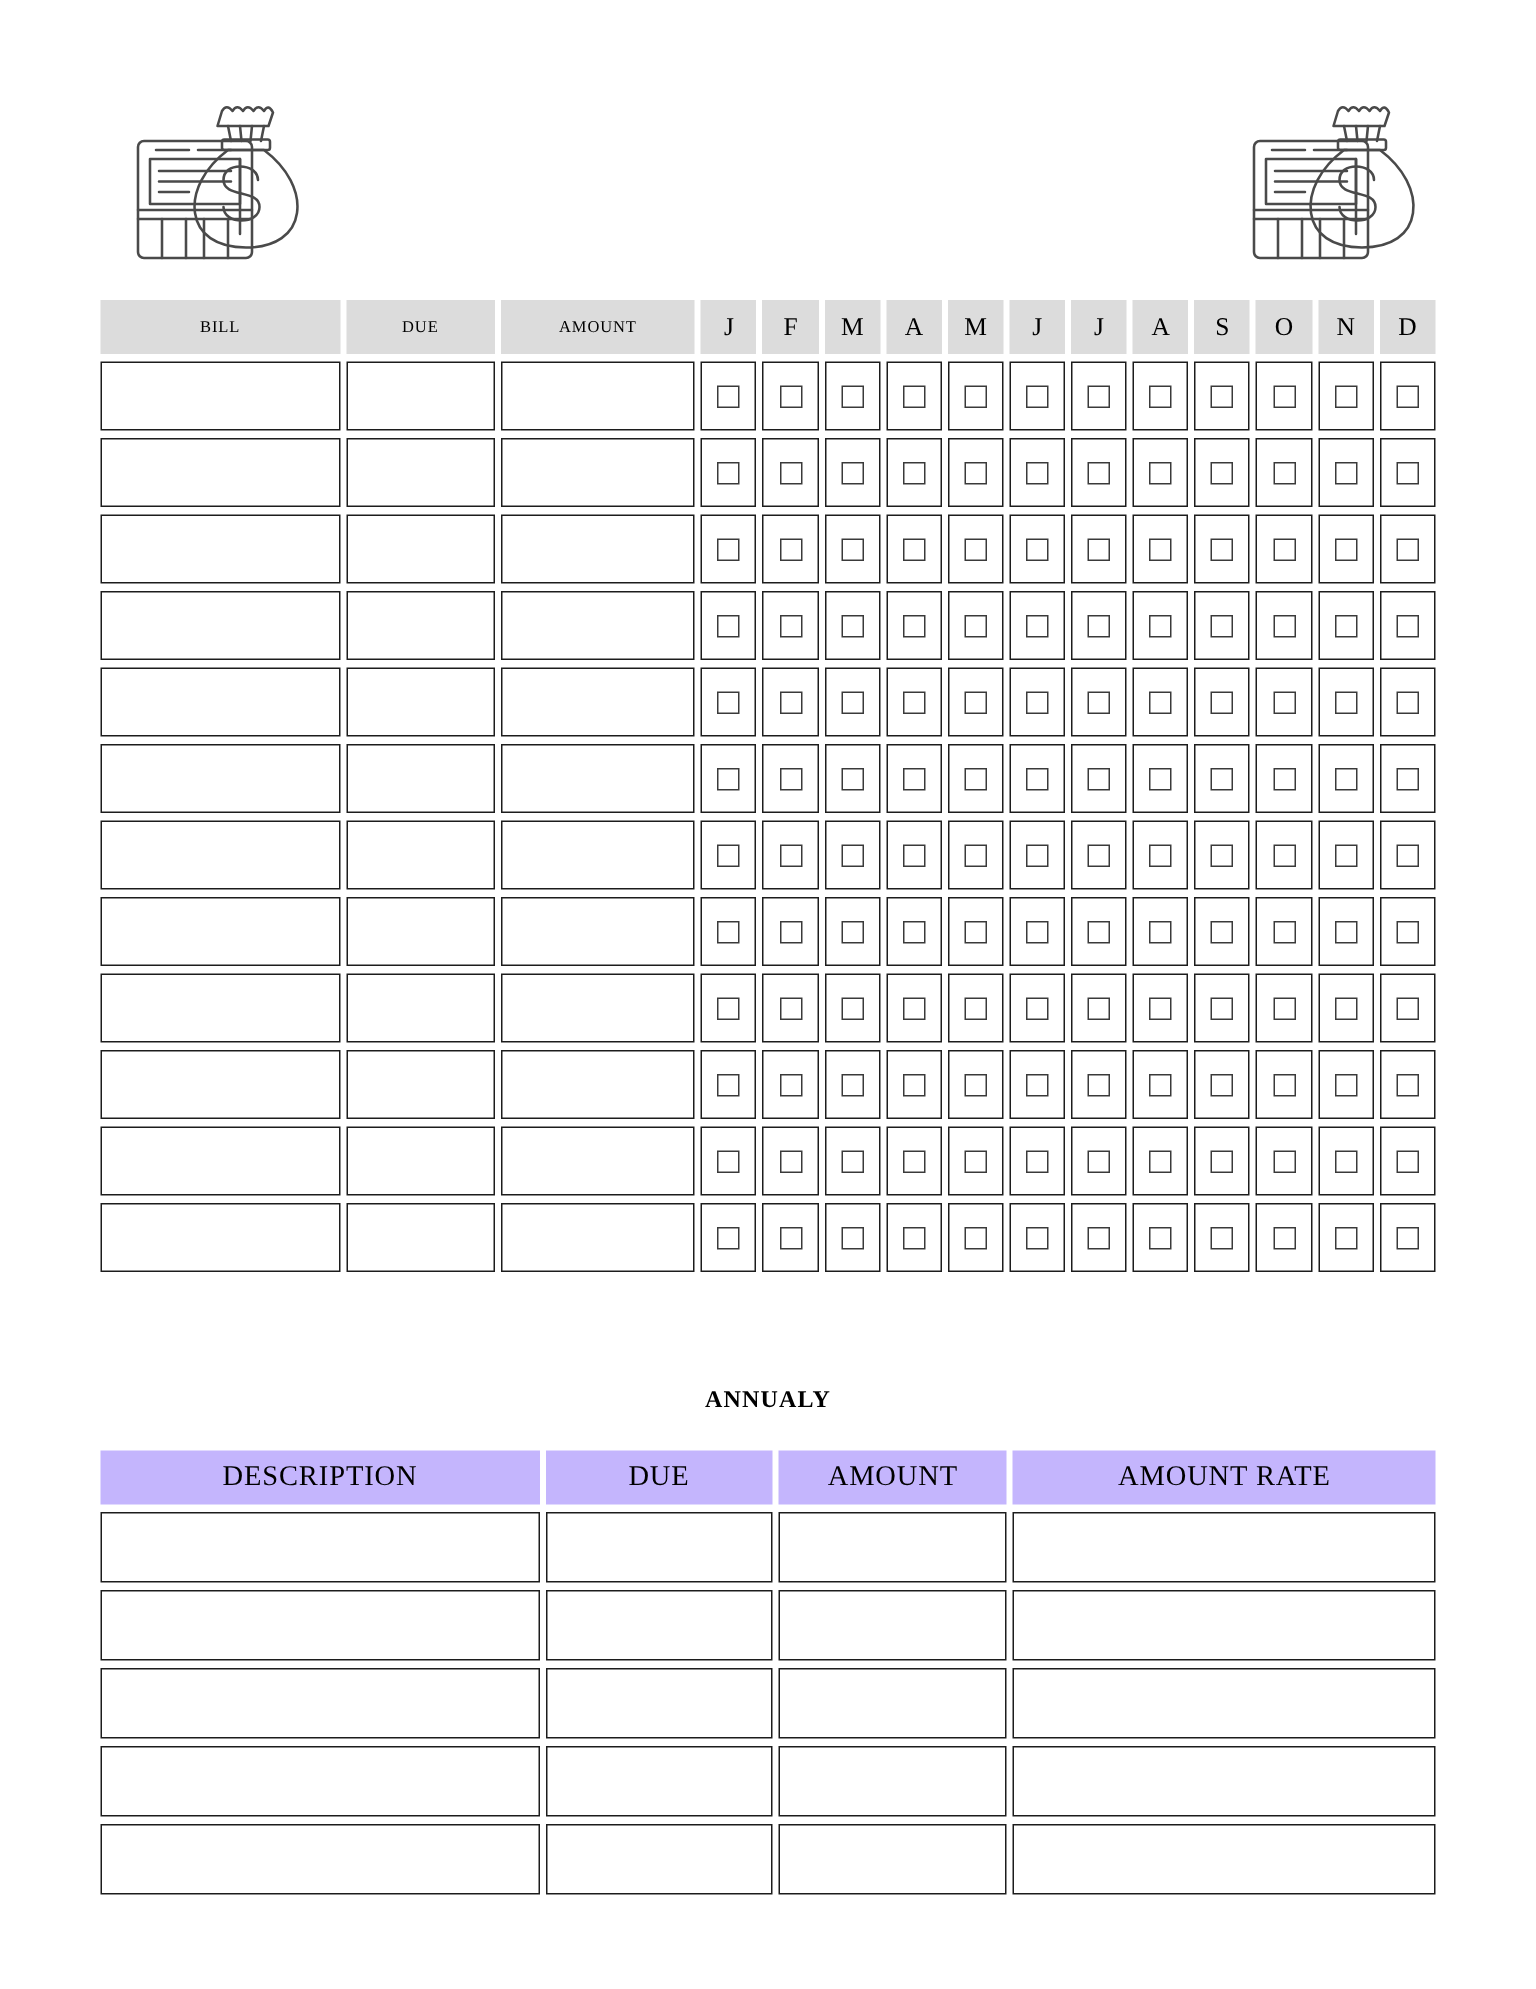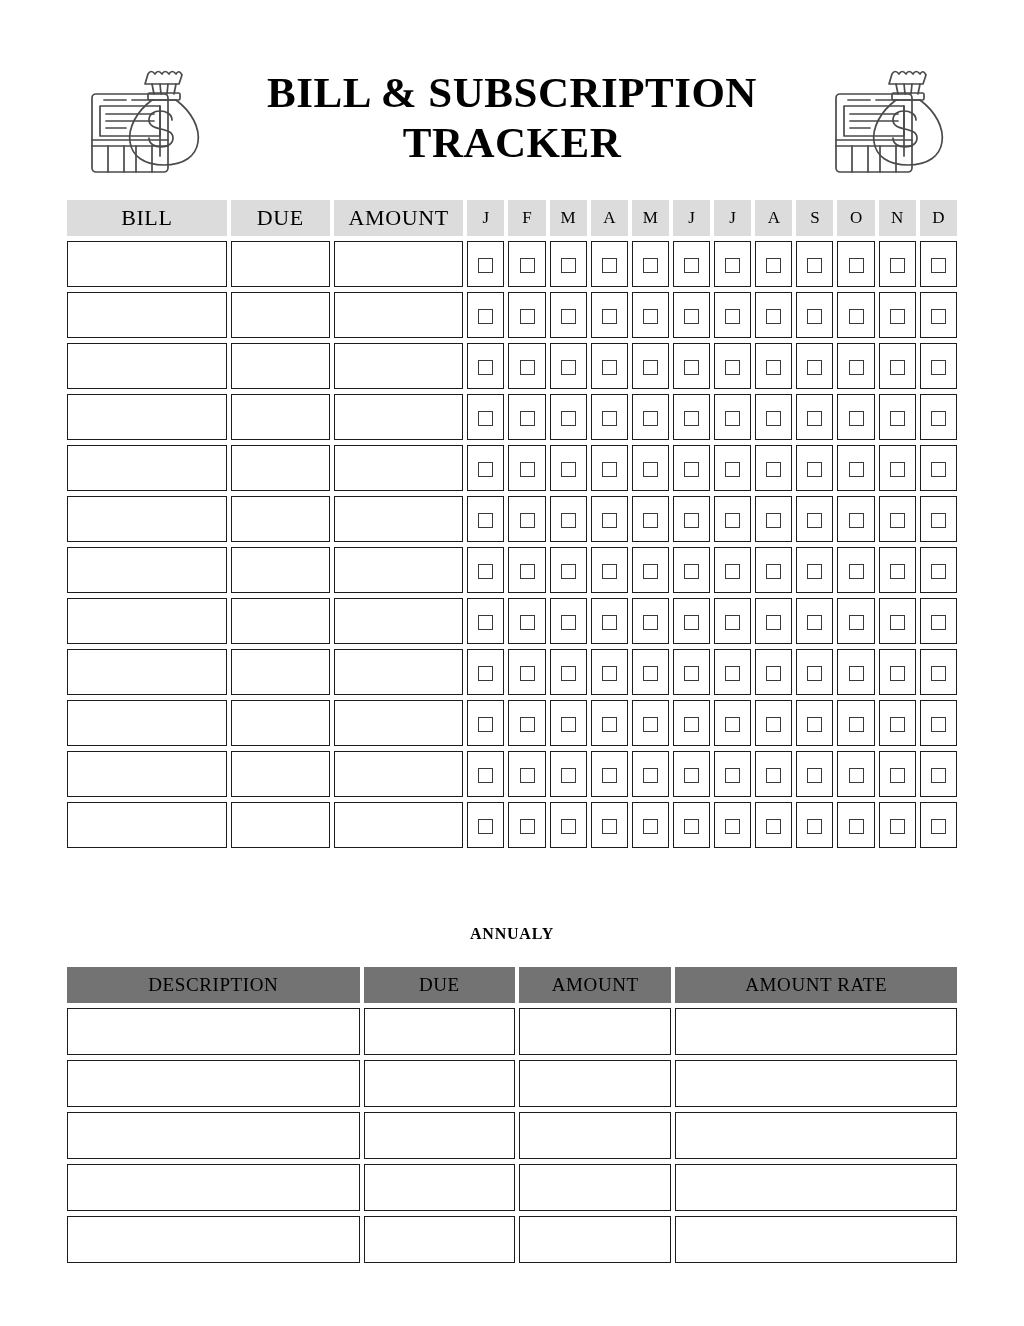--- a/index.html
+++ b/index.html
@@ -54,21 +54,21 @@
   
   #bills-table {
     position: absolute;
     left: 63px;
     top: 195px;
     width: 898px;
   }
   #bills-table th {
     background: #dcdcdc;
     font-weight: normal;
-    font-size: 22px;
+    font-size: 11px;
     height: 36px;
     padding: 0;
     text-align: center;
     vertical-align: middle;
     letter-spacing: 0.6px;
   }
   #bills-table th.month-head {
     font-size: 17px;
     letter-spacing: 0;
   }
@@ -105,21 +105,21 @@
   }
 
   
   #annual-table {
     position: absolute;
     left: 63px;
     top: 962px;
     width: 898px;
   }
   #annual-table th {
-    background: #737373;
+    background: #c4b5fd;
     font-weight: normal;
     font-size: 19px;
     height: 36px;
     padding: 0;
     text-align: center;
     vertical-align: middle;
     letter-spacing: 0.6px;
   }
   #annual-table td {
     border: 1.8px solid #1c1c1c;
@@ -147,24 +147,20 @@
 
       <rect x="16" y="32" width="76" height="78" rx="4"></rect>
       <rect x="24" y="44" width="60" height="30"></rect>
       <path d="M28 38 h22 M56 38 h22"></path>
       <path d="M30 52 h48 M30 59 h48 M30 66 h20"></path>
       <path d="M16 78 h76 M16 84 h76"></path>
       <path d="M32 84 v26 M48 84 v26 M60 84 v26 M76 84 v26"></path>
     </svg>
   </div>
 
-  <div class="title">
-    <div>BILL &amp; SUBSCRIPTION</div>
-    <div>TRACKER</div>
-  </div>
 
   <div class="header-icon">
     <svg viewBox="0 0 128 112" xmlns="http://www.w3.org/2000/svg" fill="none" stroke="#4a4a4a" stroke-width="1.7" stroke-linecap="round" stroke-linejoin="round">
       <path d="M72 12 q3 -5 7 0 q3 -5 7 0 q3 -5 7 0 q3 -5 7 0 q3 -5 6 1 l-3 9 h-34 z"></path>
       <path d="M76 22 l2 10 M84 22 l1 10 M92 22 l-1 10 M100 22 l-2 10"></path>
       <rect x="72" y="31" width="32" height="7" rx="1.5"></rect>
       <path d="M76 38 C60 50 52 66 54 80 C56 94 68 103 88 103 C108 103 120 94 122 80 C124 66 116 50 100 38 Z"></path>
       <path d="M96 58 c0 -6 -6 -9 -12 -9 c-6 0 -11 3 -11 9 c0 12 24 6 24 18 c0 6 -6 9 -12 9 c-6 0 -12 -3 -12 -9"></path>
       <path d="M84 44 v50"></path>
       <rect x="16" y="32" width="76" height="78" rx="4"></rect>

